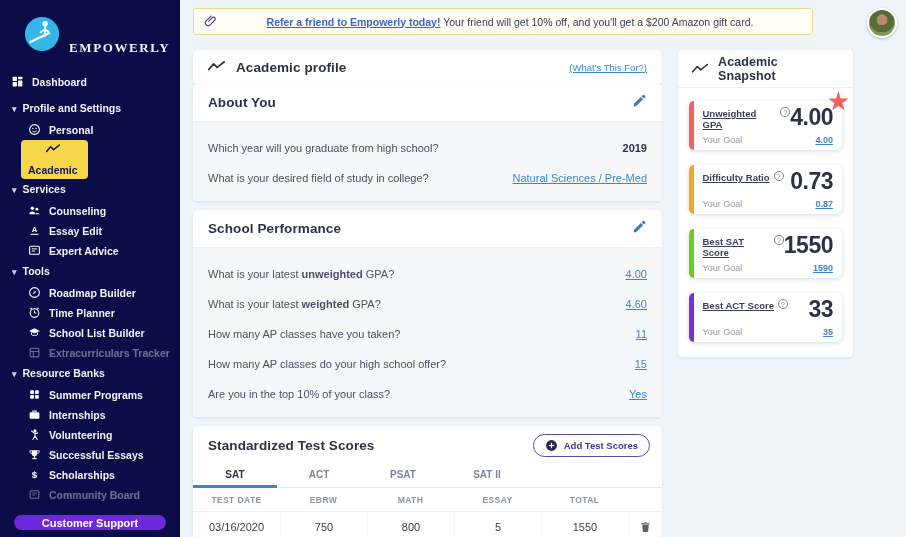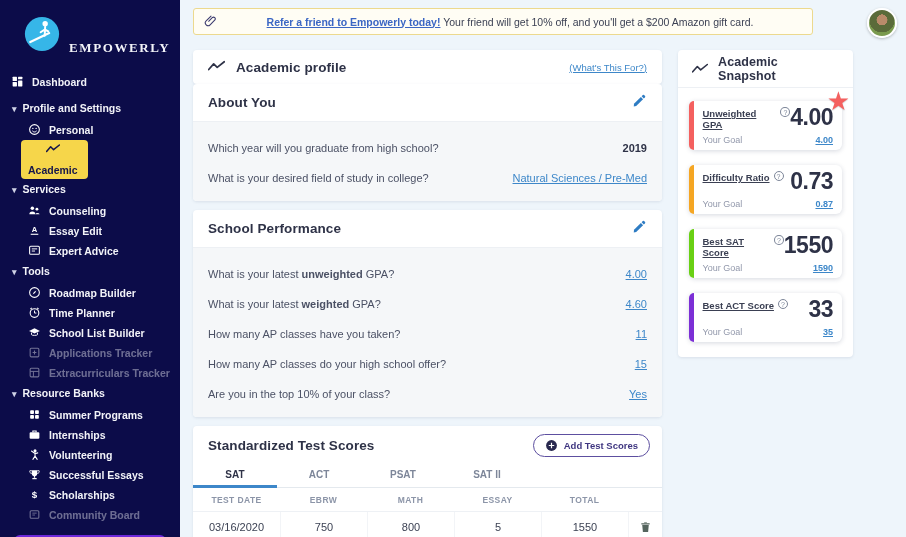--- a/index.html
+++ b/index.html
@@ -178,27 +178,20 @@
     <div class="nav-row sub-item">
       <span><svg width="13" height="13" viewBox="0 0 24 24">
             <path d="M12 4 L22 9 12 14 2 9 z" fill="#fff"></path>
             <path d="M6.5 12.2 V16 c0 1.8 11 1.8 11 0 v-3.8" fill="none" stroke="#fff" stroke-width="1.8"></path>
           </svg></span>
       <span>School List Builder</span>
     </div>
     <div class="nav-row sub-item dim">
       <span><svg width="13" height="13" viewBox="0 0 24 24">
             <rect x="4" y="4" width="16" height="16" rx="2" fill="none" stroke="#fff" stroke-width="2"></rect>
-            <path d="M12 8.5 v7 M8.5 12 h7" stroke="#fff" stroke-width="2"></path>
-          </svg></span>
-      <span>Applications Tracker</span>
-    </div>
-    <div class="nav-row sub-item dim">
-      <span><svg width="13" height="13" viewBox="0 0 24 24">
-            <rect x="4" y="4" width="16" height="16" rx="2" fill="none" stroke="#fff" stroke-width="2"></rect>
             <path d="M4 10 h16 M10 10 v10" stroke="#fff" stroke-width="1.8"></path>
           </svg></span>
       <span>Extracurriculars Tracker</span>
     </div>
 
     <div class="nav-row section-row" style="margin-bottom:2px;">
       <span class="chev"></span>
       <span>Resource Banks</span>
     </div>
     <div class="nav-row sub-item">

